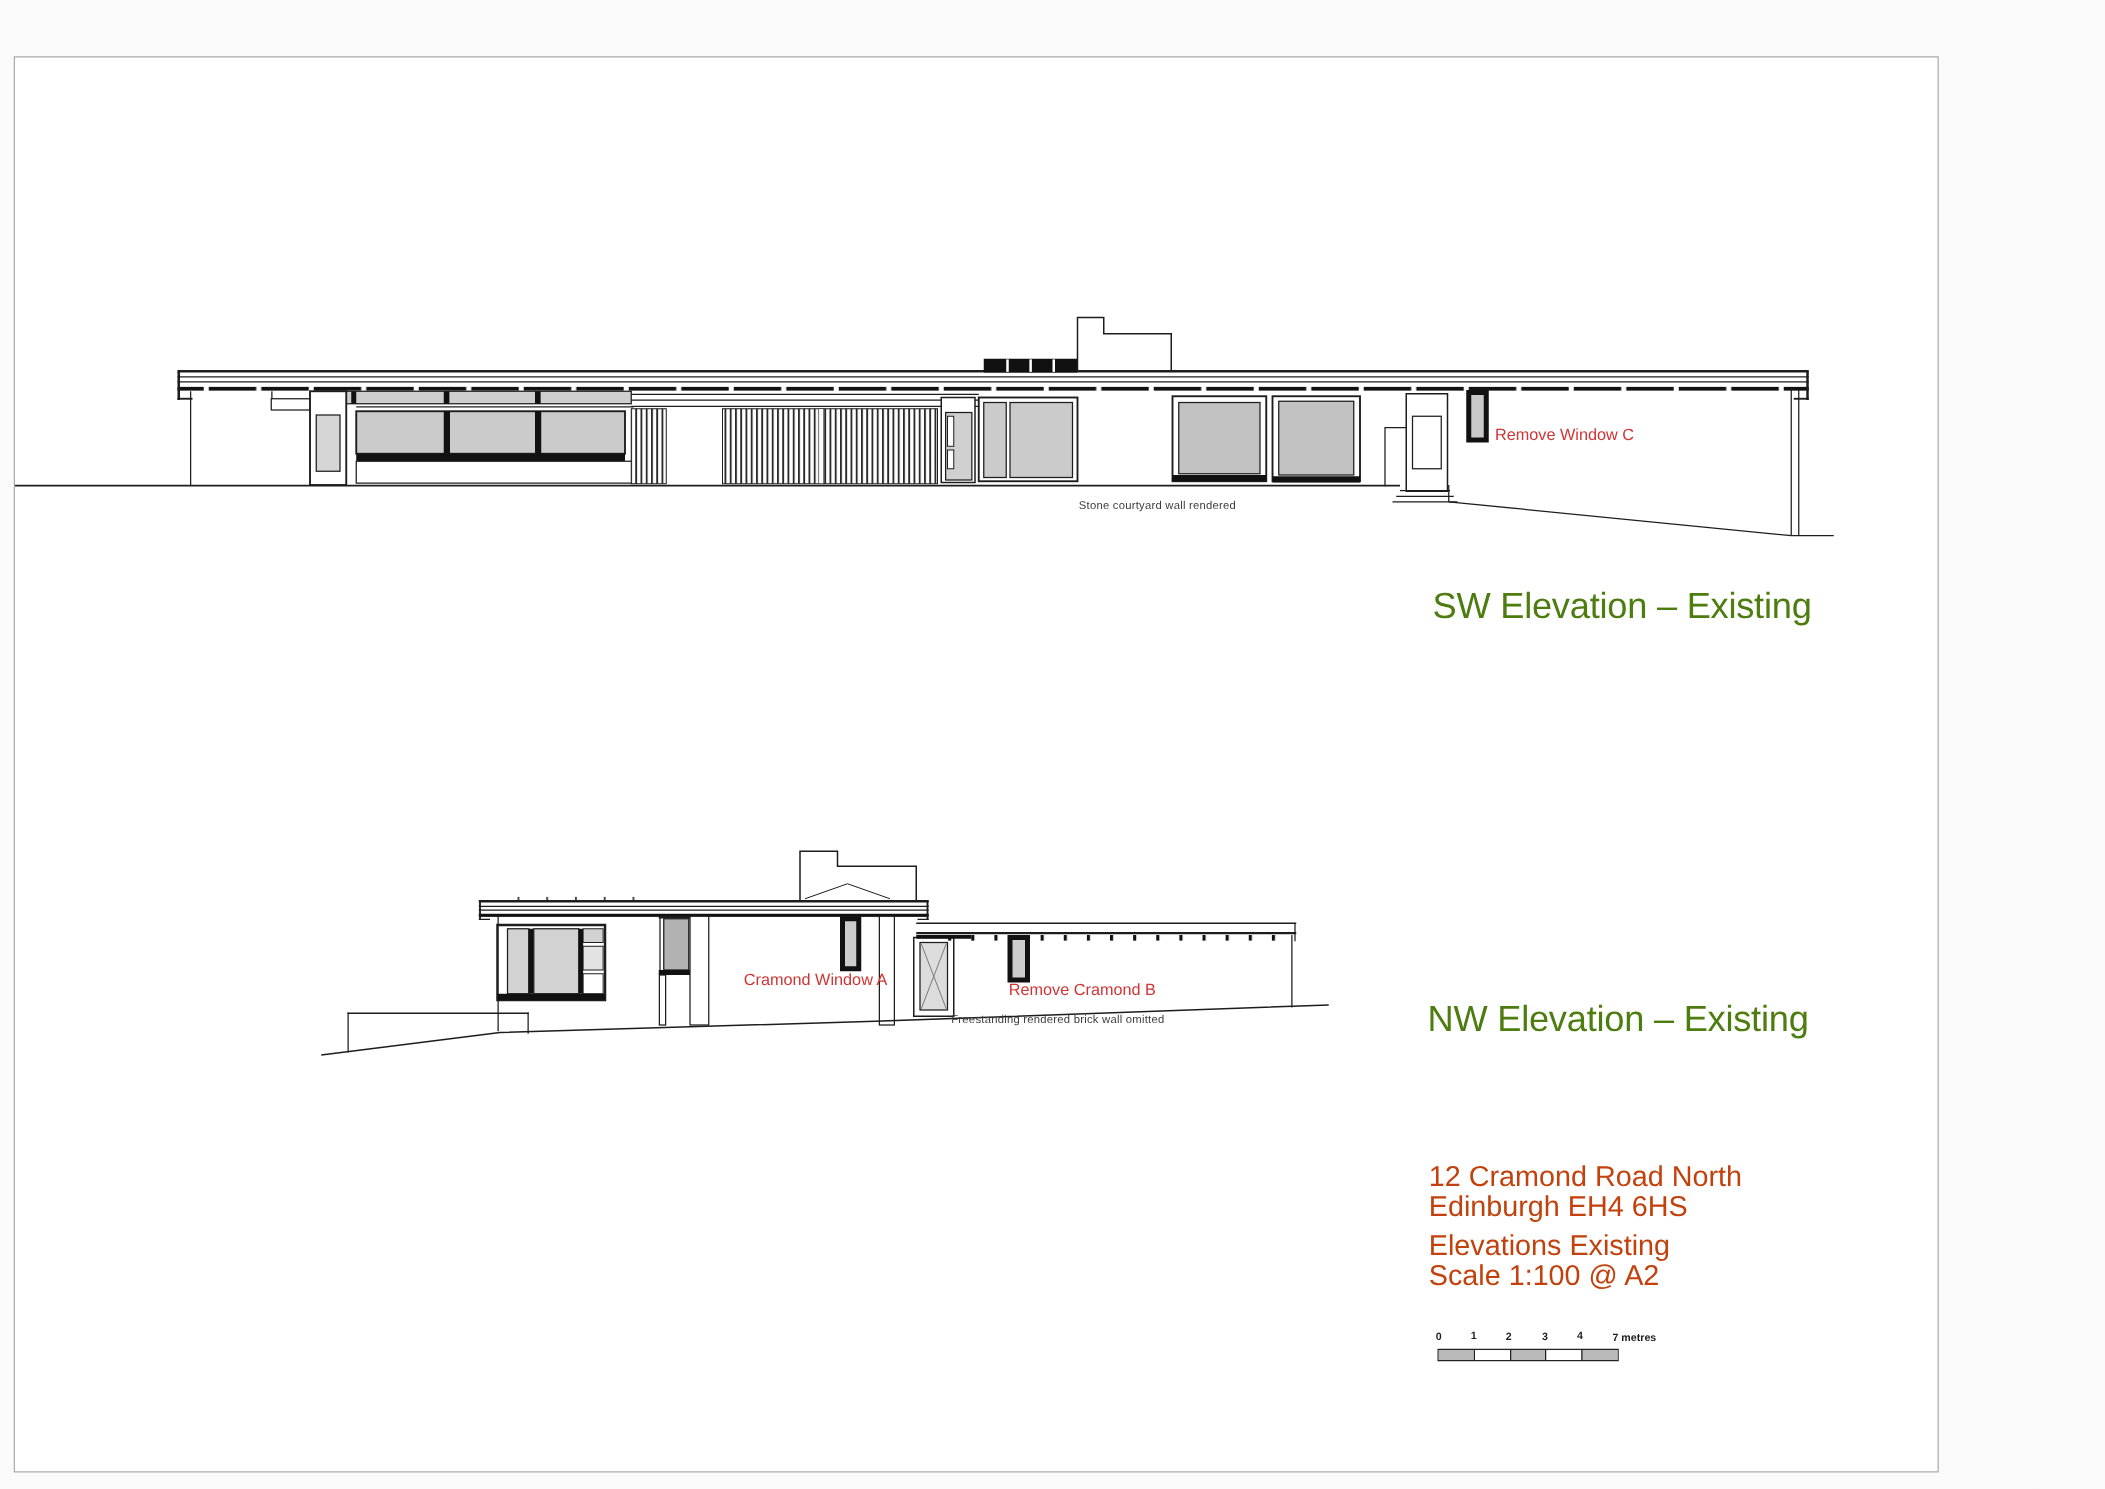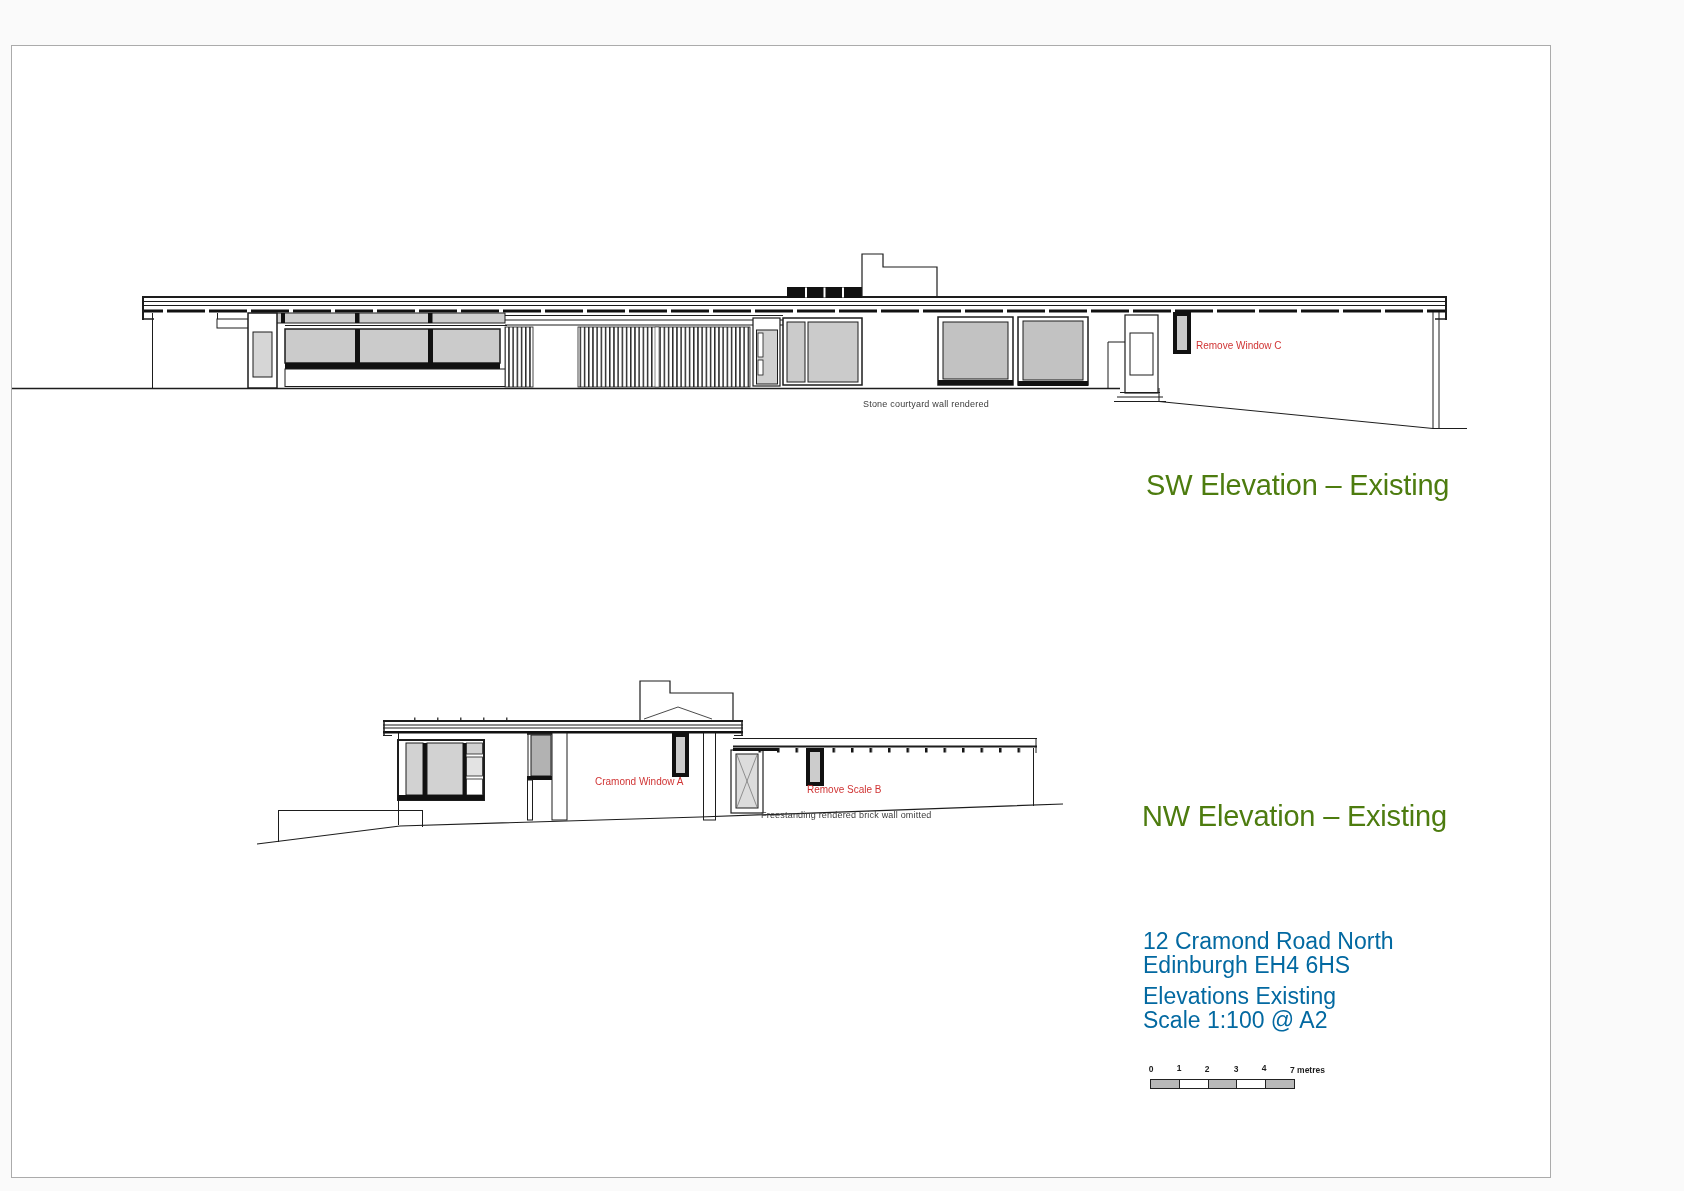--- a/index.html
+++ b/index.html
@@ -12,23 +12,23 @@
     background:var(--bg);
     font-family:"Liberation Sans",sans-serif;
   }
   .paper{
     position:absolute;left:11px;top:45px;width:1540px;height:1133px;
     background:var(--paper);border:1px solid var(--border);box-sizing:border-box;
   }
   svg.draw{position:absolute;left:0;top:0;width:1684px;height:1191px;pointer-events:none}
   .t{position:absolute;line-height:1;white-space:nowrap;color:var(--line)}
   .note{font-size:9px;color:#3c3c3c;letter-spacing:.2px}
-  .red{font-size:10px;color:var(--red)}
+  .red{font-size:13px;color:var(--red)}
   .title{font-size:29px;letter-spacing:-.2px;color:#4d7c0f}
-  .addr{font-size:23px;line-height:23.5px;color:#0369a1}
+  .addr{font-size:23px;line-height:23.5px;color:#c2410c}
   .sc{font-size:8.5px;font-weight:bold}
   .ctr{transform:translateX(-50%)}
   .scalebar{
     position:absolute;left:1150px;top:1079px;width:143px;height:8px;
     border:1px solid #222;box-sizing:content-box;display:flex;
   }
   .scalebar>div{flex:1}
   .scalebar>div+div{border-left:1px solid #222}
   .seg-g{background:#b9b9b9}
   .seg-w{background:#fff}
@@ -211,21 +211,21 @@
       </g>
     </g>
   </g>
 </svg>
 
 <span class="t note" style="left:863px;top:400px">Stone courtyard wall rendered</span>
 <span class="t red" style="left:1196px;top:341px">Remove Window C</span>
 <div class="t title" style="left:1146px;top:471px">SW Elevation – Existing</div>
 
 <span class="t red" style="left:595px;top:777px">Cramond Window A</span>
-<span class="t red" style="left:807px;top:785px">Remove Scale B</span>
+<span class="t red" style="left:807px;top:785px">Remove Cramond B</span>
 <span class="t note" style="left:761px;top:811px">Freestanding rendered brick wall omitted</span>
 <div class="t title" style="left:1142px;top:802px">NW Elevation – Existing</div>
 
 <div class="t addr" style="left:1143px;top:930px">
   <div>12 Cramond Road North</div>
   <div>Edinburgh EH4 6HS</div>
 </div>
 <div class="t addr" style="left:1143px;top:985px">
   <div>Elevations Existing</div>
   <div>Scale 1:100 @ A2</div>

